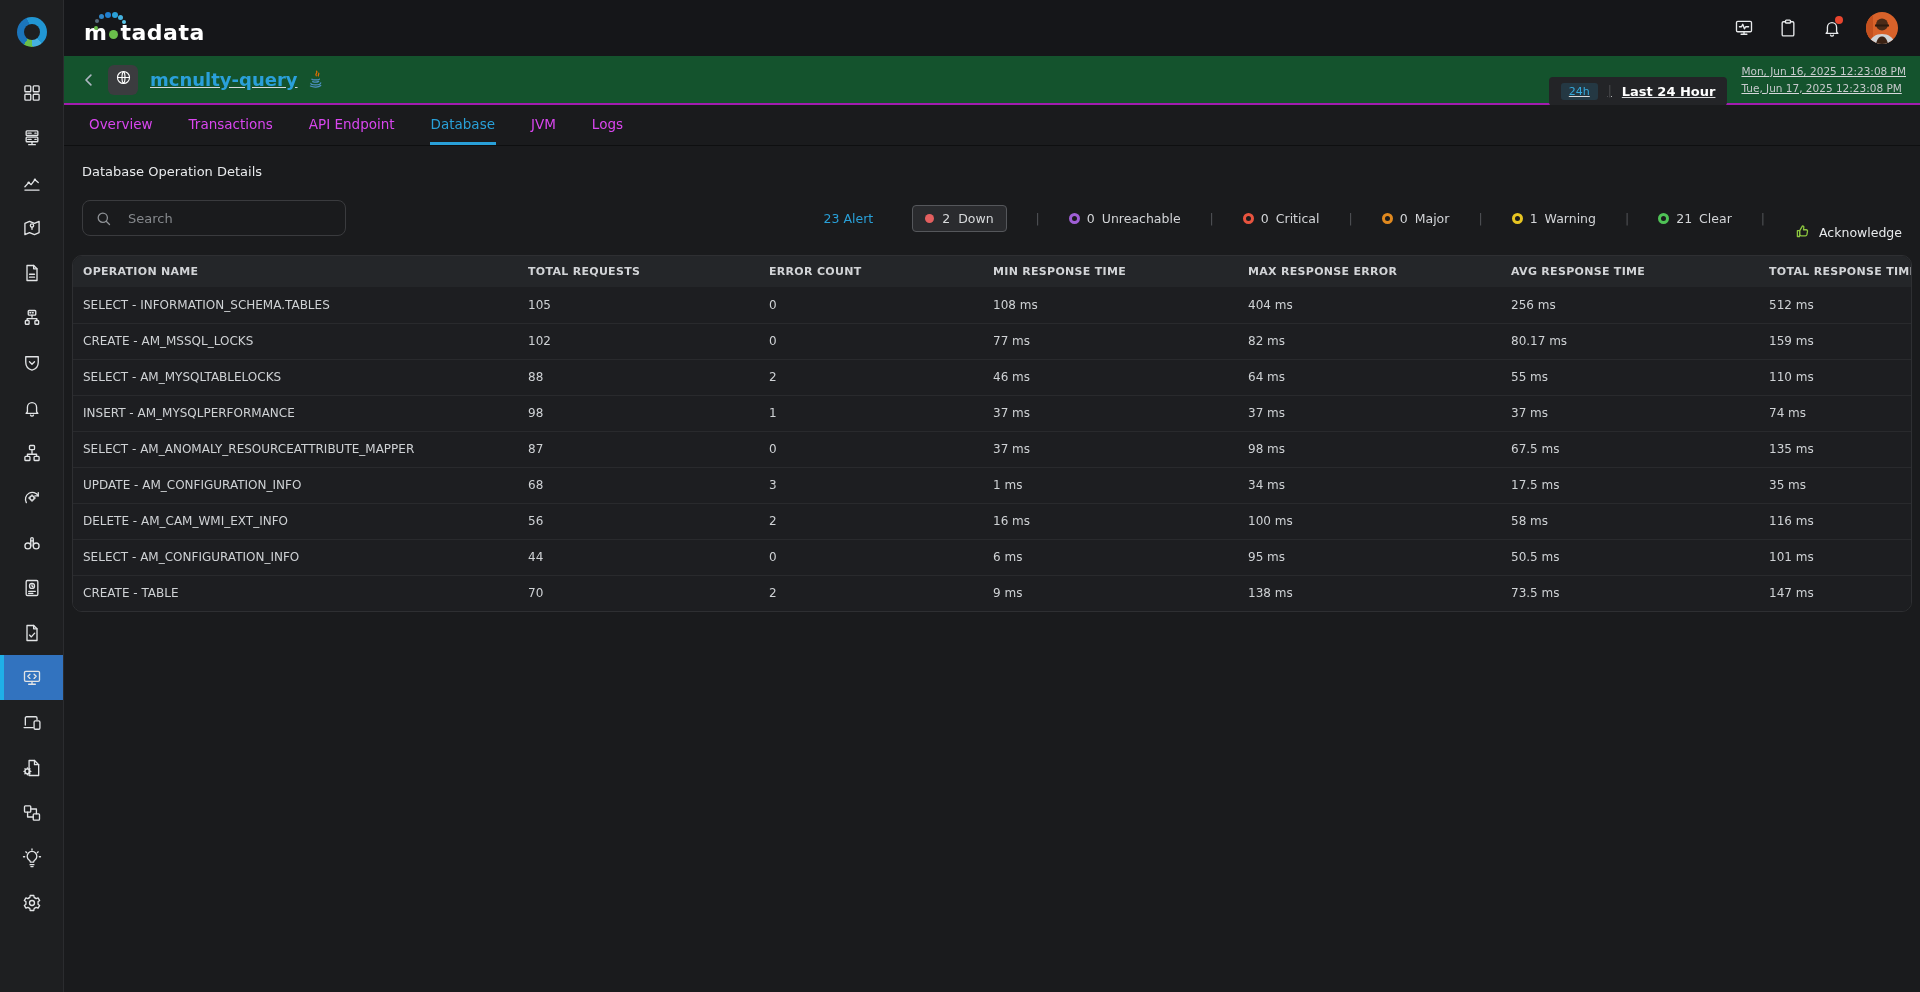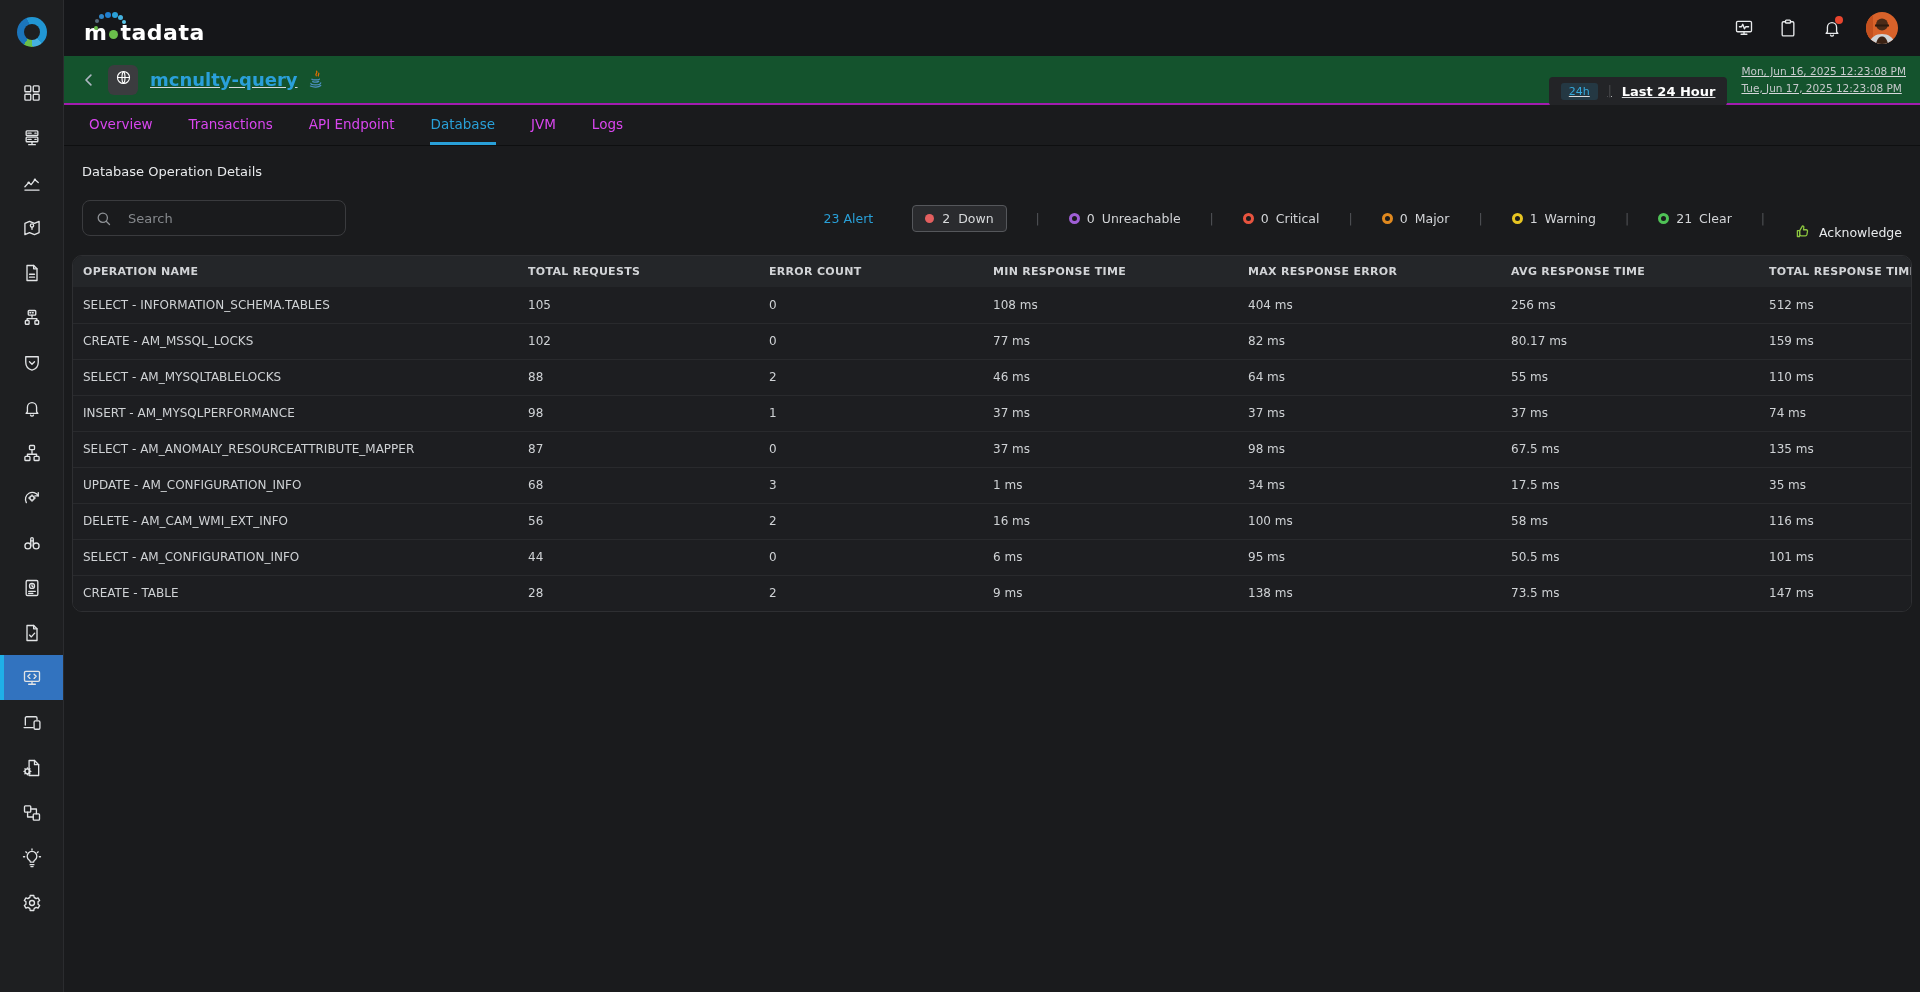--- a/index.html
+++ b/index.html
@@ -501,21 +501,21 @@
               <td>SELECT - AM_CONFIGURATION_INFO</td>
               <td>44</td>
               <td>0</td>
               <td>6 ms</td>
               <td>95 ms</td>
               <td>50.5 ms</td>
               <td>101 ms</td>
             </tr>
             <tr>
               <td>CREATE - TABLE</td>
-              <td>28</td>
+              <td>70</td>
               <td>2</td>
               <td>9 ms</td>
               <td>138 ms</td>
               <td>73.5 ms</td>
               <td>147 ms</td>
             </tr>
           </tbody>
       </table>
     </div>
   </div>

